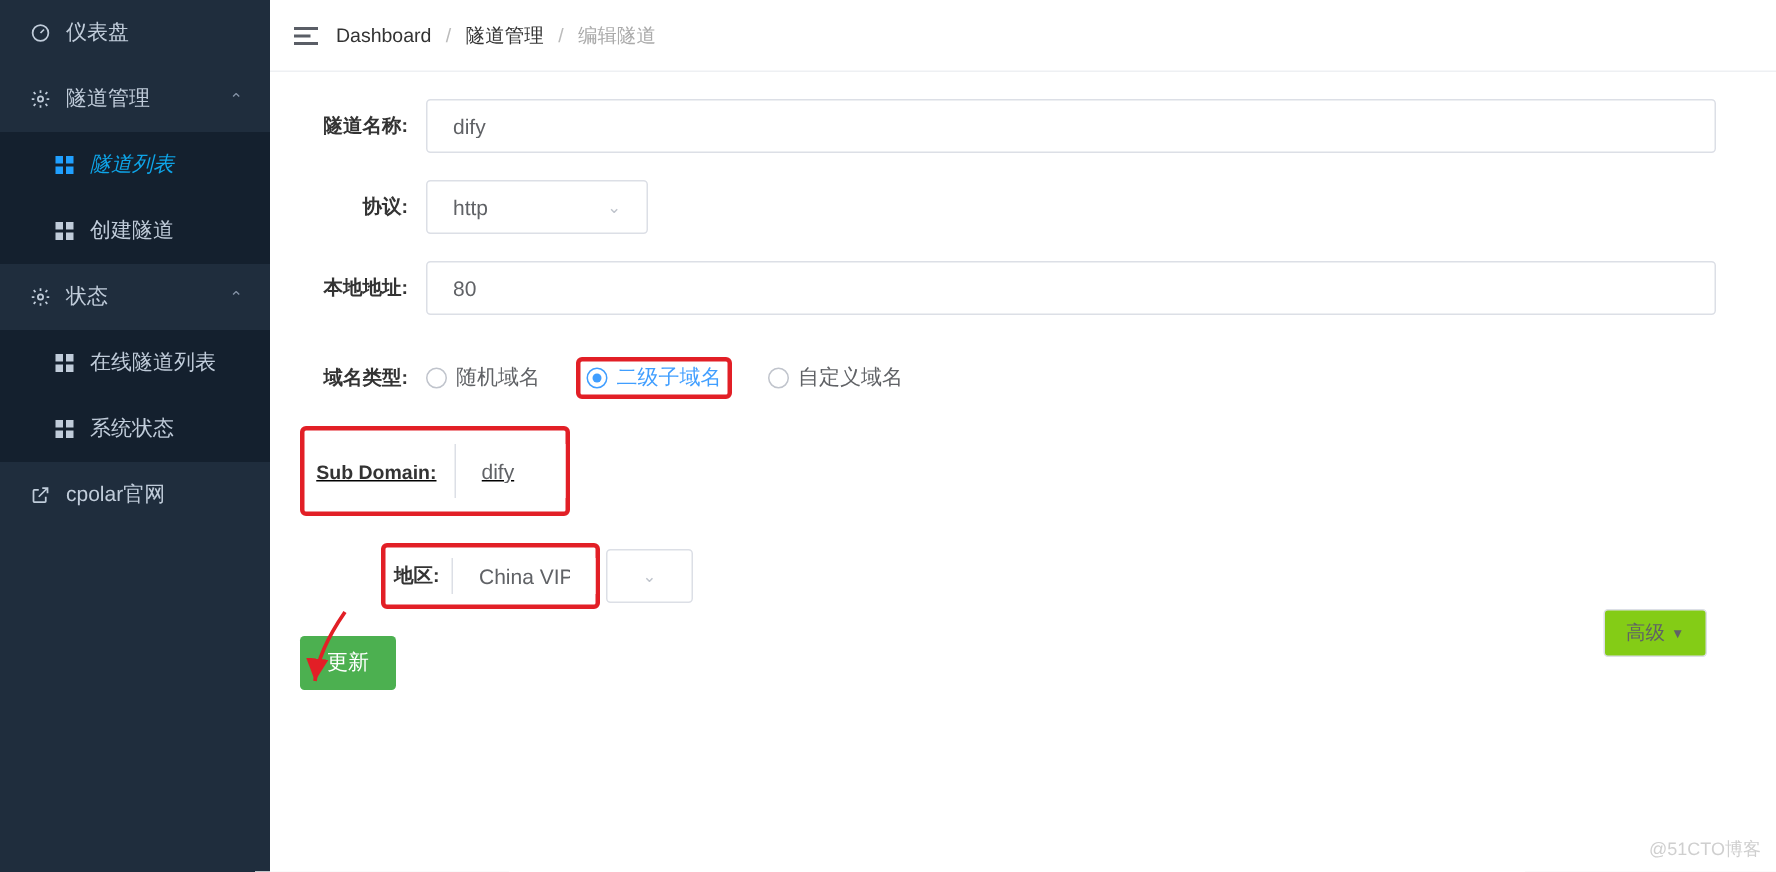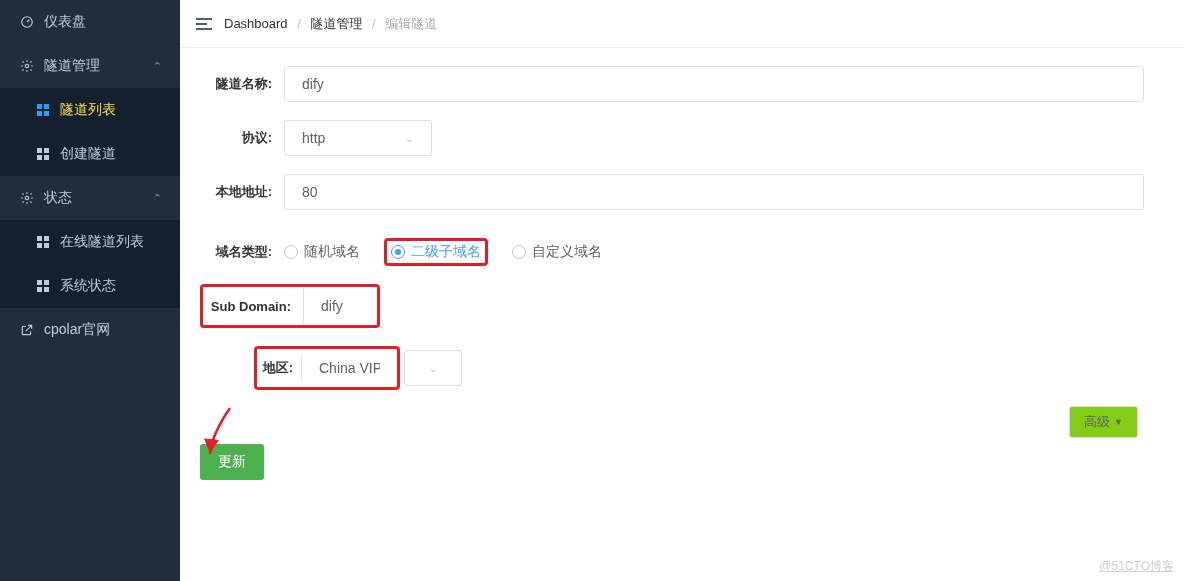--- a/index.html
+++ b/index.html
@@ -3,21 +3,21 @@
 <meta charset="utf-8">
 <style>
   * { box-sizing: border-box; margin: 0; padding: 0; font-family: -apple-system, "Helvetica Neue", Arial, "PingFang SC", "Microsoft YaHei", sans-serif; }
   body { width: 1184px; height: 581px; overflow: hidden; background: #f2f2f2; position: relative; }
   .app { display: flex; height: 581px; }
 
   
   .sidebar { width: 180px; background: #1f2d3d; color: #c0ccda; display: flex; flex-direction: column; font-size: 14px; }
   .side-item { display: flex; align-items: center; height: 44px; padding-left: 20px; gap: 10px; cursor: pointer; }
   .side-item.sub { padding-left: 36px; background: #14202e; }
-  .side-item.sub.active { color: #fde047; }
+  .side-item.sub.active { color: #0ea5e9; font-style: italic; }
   .side-item.group { padding-left: 20px; position: relative; }
   .side-item.group .chev { position: absolute; right: 18px; font-size: 11px; color: #8492a6; }
   .side-icon { width: 14px; height: 14px; display: inline-flex; align-items: center; justify-content: center; }
   .side-icon svg { width: 14px; height: 14px; }
   .grid-icon::before { content: ""; width: 12px; height: 12px; background:
       linear-gradient(#c0ccda,#c0ccda) top left/5px 5px no-repeat,
       linear-gradient(#c0ccda,#c0ccda) top right/5px 5px no-repeat,
       linear-gradient(#c0ccda,#c0ccda) bottom left/5px 5px no-repeat,
       linear-gradient(#c0ccda,#c0ccda) bottom right/5px 5px no-repeat;
       display:block; }
@@ -48,37 +48,37 @@
   .select .caret { color: #bfc4cc; font-size: 11px; }
 
   .radios { display: flex; gap: 24px; align-items: center; font-size: 14px; color: #606266; }
   .radio { display: inline-flex; align-items: center; gap: 6px; cursor: pointer; }
   .radio .circle { width: 14px; height: 14px; border: 1px solid #c0c4cc; border-radius: 50%; position: relative; }
   .radio.checked { color: #409eff; }
   .radio.checked .circle { border-color: #409eff; }
   .radio.checked .circle::after { content:""; position:absolute; inset:3px; background:#409eff; border-radius:50%; }
 
   .hl1 { border: 3px solid #e21f26; border-radius: 4px; padding: 2px 4px; display: inline-flex; align-items:center; }
-  .hl2 { border: 3px solid #e21f26; border-radius: 4px; display:flex; align-items:center; height:44px; }
+  .hl2 { border: 3px solid #e21f26; border-radius: 4px; display:flex; align-items:center; height:60px;text-decoration:underline; }
   .hl2 .form-label { width: 100px; }
   .hl2 .input { border-radius: 0; height: 36px; border-left: 1px solid #dcdfe6; border-top:none; border-bottom:none; border-right:none; flex:1; min-width: 70px;}
 
   .region-row { margin-left: 54px; }
   .region-box { border: 3px solid #e21f26; border-radius:4px; display:flex; align-items:center; height:44px; }
   .region-box .form-label { width:44px; padding-right:8px; }
   .region-box .input.region { width: 96px; border-radius:0; border:none; border-left:1px solid #dcdfe6; height:24px; }
   .region-caret-box { height: 36px; width: 58px; border:1px solid #dcdfe6; border-radius:3px; margin-left:4px; display:flex; align-items:center; justify-content:center; color:#bfc4cc; font-size:11px; cursor:pointer; }
 
   .adv-btn { position:absolute; right: 46px; top: 358px; height: 32px; border:1px solid #dcdfe6; border-radius:3px; background:#84cc16; padding:0 14px; font-size:13px; color:#606266; display:flex; align-items:center; gap:4px; cursor:pointer;margin-left:15px; }
 
-  .update-btn { margin-left: 0; margin-top: 36px; width: 64px; height: 36px; background:#4cb050; color:#fff; border:none; border-radius:3px; font-size:14px; cursor:pointer; }
+  .update-btn { margin-left: 0; width: 64px; height: 36px; background:#4cb050; color:#fff; border:none; border-radius:3px; font-size:14px; cursor:pointer; }
 
   .arrow { position:absolute; left:20px; top:356px; pointer-events:none; }
 
-  .watermark { position:absolute; right:10px; bottom:6px; font-size:12px; color:#cfcfcf;text-decoration:underline; }
+  .watermark { position:absolute; right:10px; bottom:6px; font-size:12px; color:#cfcfcf; }
 </style>
 </head>
 <body>
 
 <div class="app">
 
   <nav class="sidebar">
     <div class="side-item">
       <span class="side-icon">
         <svg viewBox="0 0 24 24" fill="none" stroke="#c0ccda" stroke-width="2">

